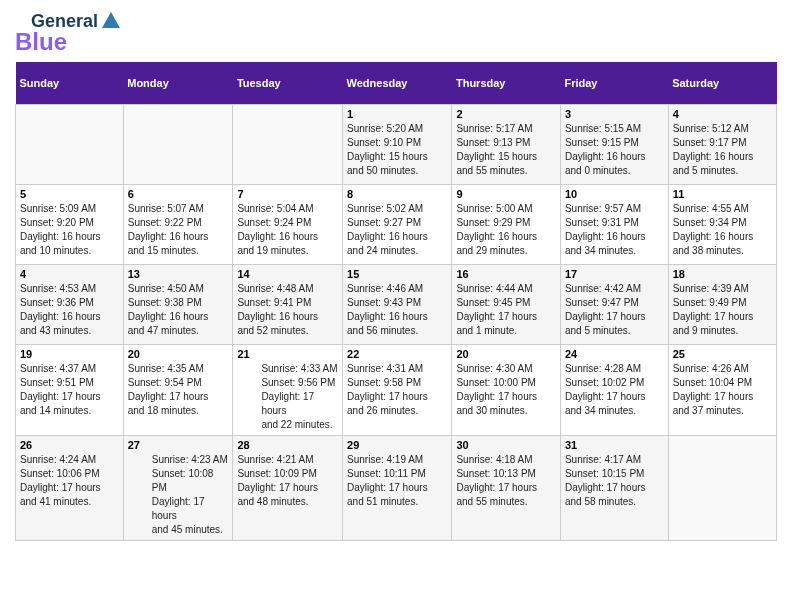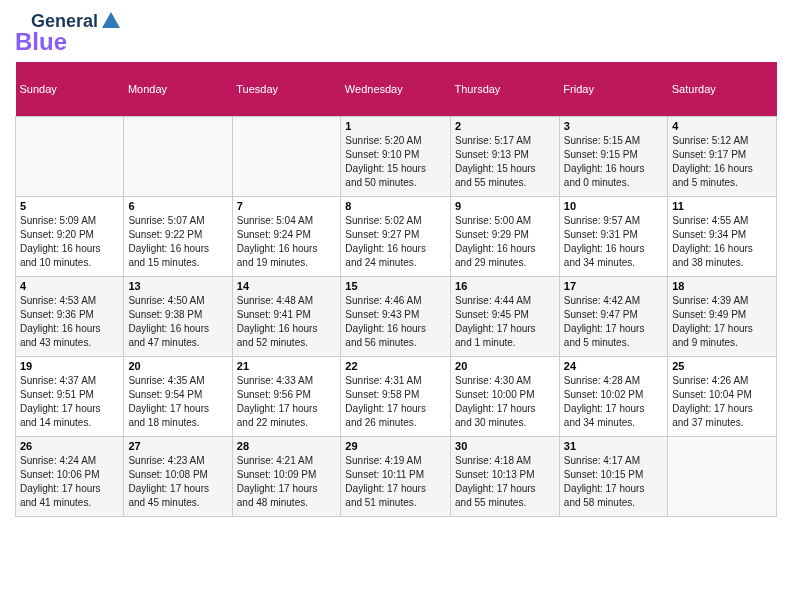--- a/index.html
+++ b/index.html
@@ -38,26 +38,26 @@
     .location {
       font-size: 14px;
       color: #333;
     }
     table {
       width: 100%;
       border-collapse: collapse;
       font-size: 10.5px;
     }
     th {
-      background-color: #be185d;
+      background-color: #4c1d95;
       color: #fff;
-      padding: 21px 4px;
+      padding: 15px 4px;
       text-align: left;
       font-size: 11px;
-      font-weight: normal;
+      font-weight: bold;
     }
     td {
       border: 1px solid #ccc;
       padding: 3px 4px;
       vertical-align: top;
       width: 113px;
       height: 80px;
       background: #fff;
     }
     tr:nth-child(odd) td {
@@ -258,21 +258,21 @@
         </td>
         <td>
           <span class="day-num">20</span>
           <div class="day-info" style="white-space: pre-line;">Sunrise: 4:35 AM
 Sunset: 9:54 PM
 Daylight: 17 hours
 and 18 minutes.</div>
         </td>
         <td>
           <span class="day-num">21</span>
-          <div class="day-info" style="white-space: pre-line;">Sunrise: 4:33 AM
+          <div class="day-info" style="white-space: pre-line; margin-left: 24px;">Sunrise: 4:33 AM
 Sunset: 9:56 PM
 Daylight: 17 hours
 and 22 minutes.</div>
         </td>
         <td>
           <span class="day-num">22</span>
           <div class="day-info" style="white-space: pre-line;">Sunrise: 4:31 AM
 Sunset: 9:58 PM
 Daylight: 17 hours
 and 26 minutes.</div>
@@ -302,21 +302,21 @@
       <tr>
         <td>
           <span class="day-num">26</span>
           <div class="day-info" style="white-space: pre-line;">Sunrise: 4:24 AM
 Sunset: 10:06 PM
 Daylight: 17 hours
 and 41 minutes.</div>
         </td>
         <td>
           <span class="day-num">27</span>
-          <div class="day-info" style="white-space: pre-line;">Sunrise: 4:23 AM
+          <div class="day-info" style="white-space: pre-line; margin-left: 24px;">Sunrise: 4:23 AM
 Sunset: 10:08 PM
 Daylight: 17 hours
 and 45 minutes.</div>
         </td>
         <td>
           <span class="day-num">28</span>
           <div class="day-info" style="white-space: pre-line;">Sunrise: 4:21 AM
 Sunset: 10:09 PM
 Daylight: 17 hours
 and 48 minutes.</div>

